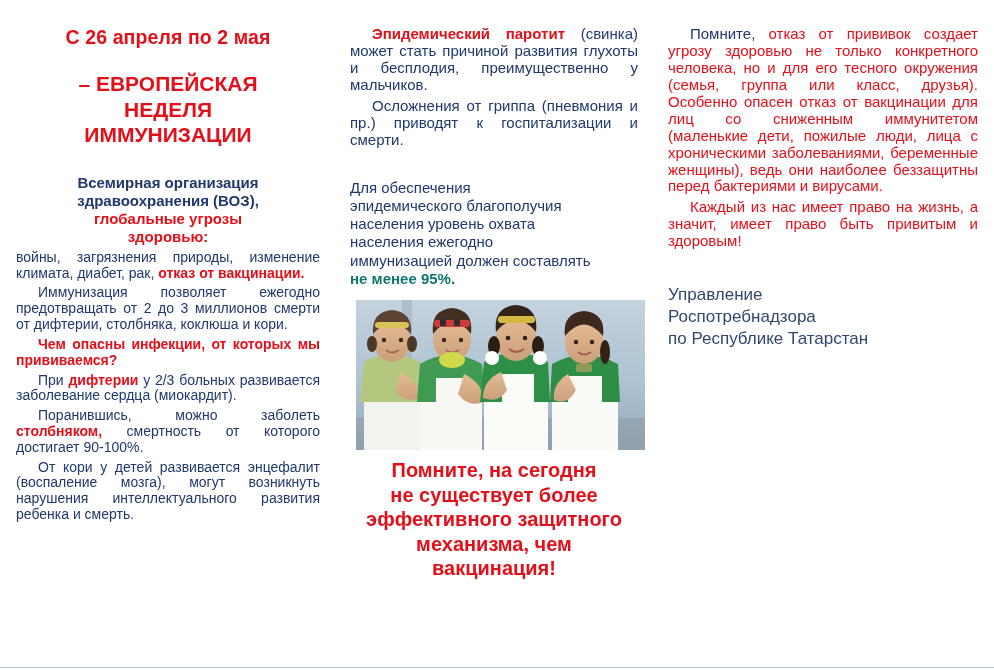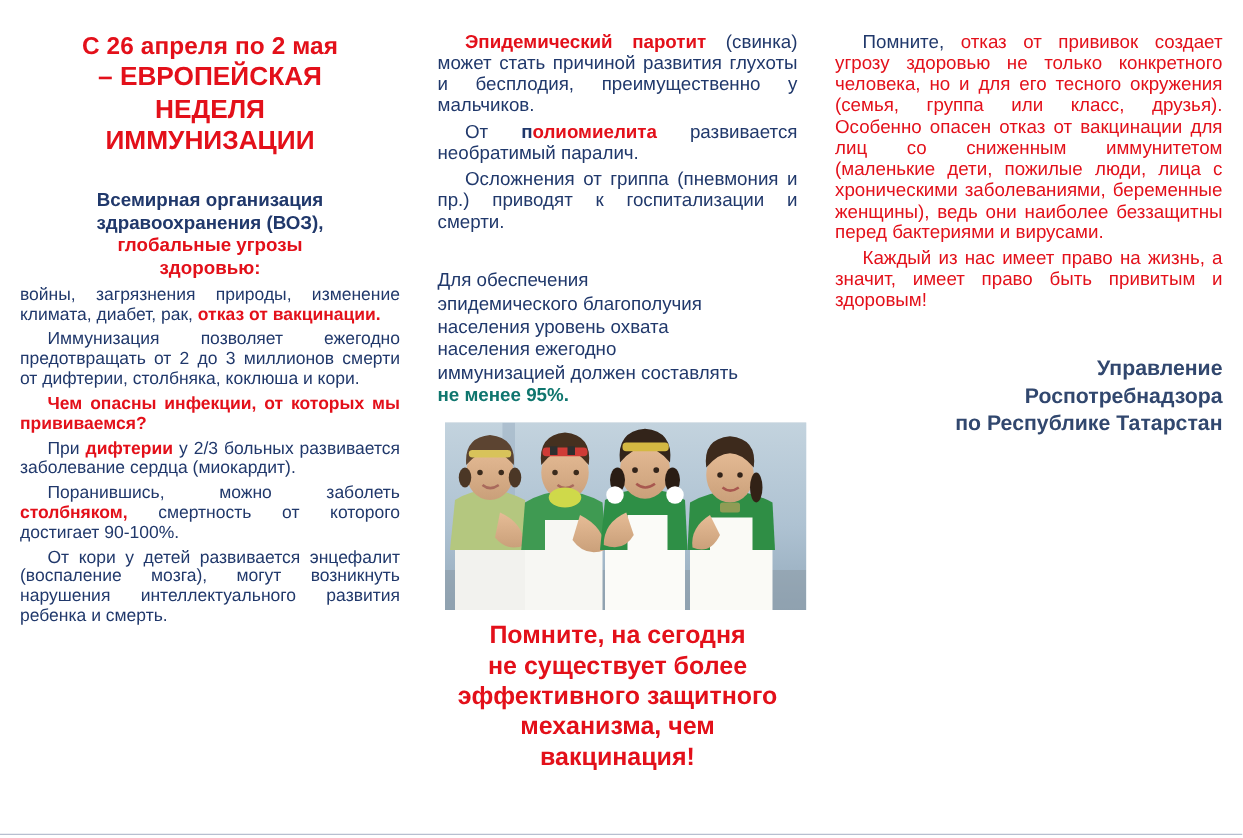--- a/index.html
+++ b/index.html
@@ -41,20 +41,21 @@
     line-height: 1.13;
   }
 
   
   .title-dates {
     color: #e3101a;
     font-weight: bold;
     font-size: 19.5px;
     text-align: center;
     letter-spacing: 0.1px;
+    margin-bottom: 22px;
   }
   .title-main {
     color: #e3101a;
     font-weight: bold;
     font-size: 21px;
     text-align: center;
     line-height: 1.22;
     margin-bottom: 26px;
   }
   .who-head {
@@ -122,25 +123,25 @@
   .c3-text {
     font-size: 15px;
     text-align: justify;
     line-height: 1.19;
     color: #e3101a;
     font-weight: normal;
   }
   .c3-text .lead { color: #20386b; }
   .footer-org {
     margin-top: 34px;
-    text-align: right;
+    text-align: left;
     font-size: 17px;
     color: #31476e;
     line-height: 1.3;
-    font-weight: bold;
+    font-weight: normal;
   }
 
   .bottom-rule {
     position: absolute;
     left: 0;
     right: 0;
     bottom: 2px;
     height: 1px;
     background: #b7bfd0;
   }
@@ -183,21 +184,20 @@
 
     </div>
   </div>
 
   <div class="col col-2">
 
     <div class="c2-text">
 
       <p class="ind"><span class="redb">Эпидемический паротит</span><span> (свинка) может стать причиной развития глухоты и бесплодия, преимущественно у мальчиков.</span></p>
 
-      <p class="para ind"><span>От </span><span class="navyb">п</span><span class="redb">олиомиелита</span><span> развивается необратимый паралич.</span></p>
 
       <p class="para ind">Осложнения от гриппа (пневмония и пр.) приводят к госпитализации и смерти.</p>
     </div>
 
     <div class="coverage">
       <div>Для обеспечения</div>
       <div>эпидемического благополучия</div>
       <div>населения уровень охвата</div>
       <div>населения ежегодно</div>
       <div>иммунизацией должен составлять</div>

